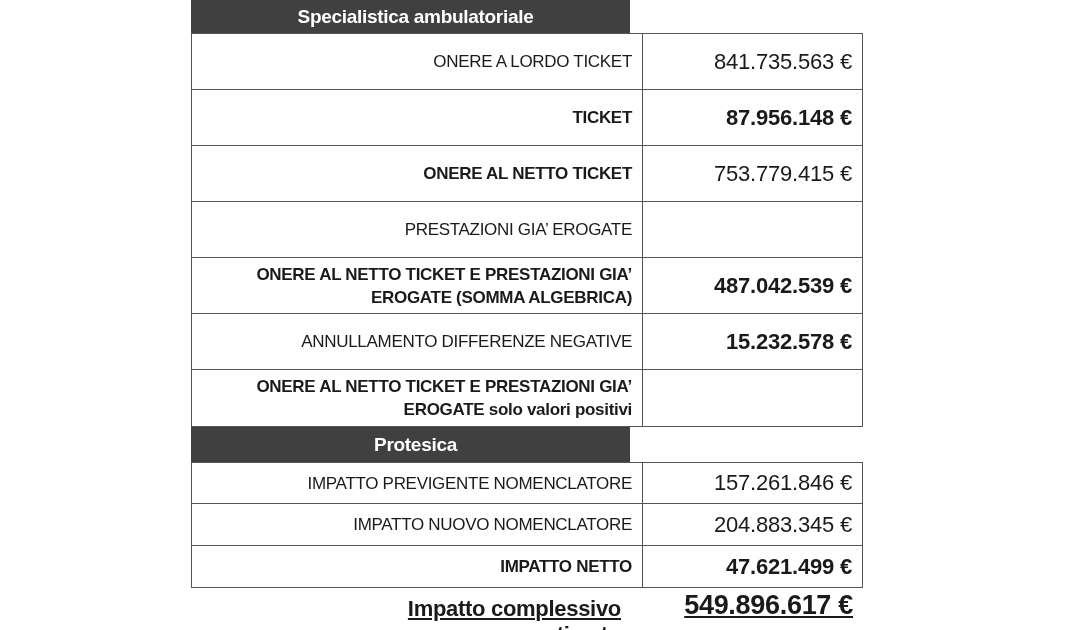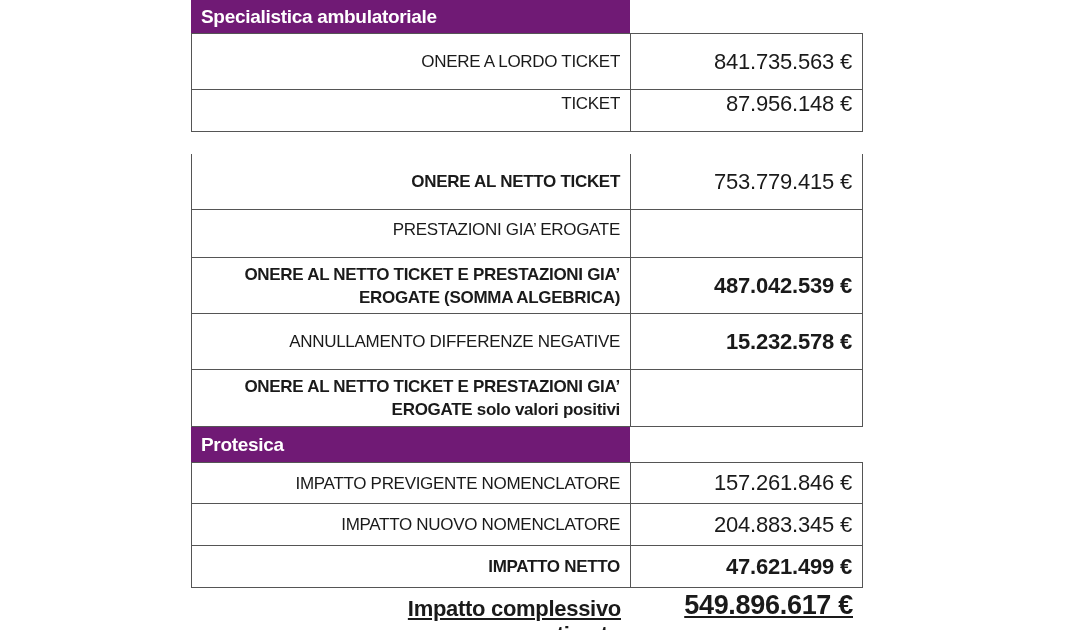--- a/index.html
+++ b/index.html
@@ -2,29 +2,29 @@
 <html><head>
   <meta charset="utf-8">
   <style>
     html, body { margin: 0; padding: 0; }
     body {
       width: 1080px; height: 630px; background: #ffffff; position: relative; overflow: hidden;
       font-family: "Liberation Sans", sans-serif; color: #1a1a1a;
     }
     .section-header {
       position: absolute; left: 191px; width: 439px;
-      background: #701a75; color: #ffffff; font-weight: bold;
+      background: #404040; color: #ffffff; font-weight: bold;
       box-sizing: border-box; padding-left: 10px;
-      display: flex; align-items: center;
+      display: flex; align-items: center; justify-content: center;
     }
     .section-header span { font-size: 19px; letter-spacing: -0.3px; }
     .row {
       position: absolute; left: 191px; width: 672px;
       display: flex; box-sizing: border-box;
-      border: 1.5px solid #555; border-top: none;
+      border: 1.5px solid #555; border-top: none; padding-left: 12px;
     }
     .row.first { border-top: 1.5px solid #555; }
     .cell-label {
       width: 439px; box-sizing: border-box; border-right: 1.5px solid #555;
       display: flex; align-items: center; justify-content: flex-end;
       text-align: right; padding-right: 10px; font-size: 17px; line-height: 23px;
       letter-spacing: -0.3px;
     }
     .cell-value {
       flex: 1; display: flex; align-items: center; justify-content: flex-end;
@@ -49,29 +49,29 @@
   </div>
 
   <div class="row first" style="top:33px;height:57px;">
     <div class="cell-label">
         <span>ONERE A LORDO TICKET</span>
       </div>
     <div class="cell-value">
         <span>841.735.563 €</span>
       </div>
   </div>
-  <div class="row" style="top:76px;height:56px;">
+  <div class="row" style="top:90px;height:56px;font-weight:bold;">
     <div class="cell-label">
         <span>TICKET</span>
       </div>
     <div class="cell-value">
         <span>87.956.148 €</span>
       </div>
   </div>
-  <div class="row" style="top:154px;height:56px;">
+  <div class="row" style="top:146px;height:56px;">
     <div class="cell-label bold">
         <span>ONERE AL NETTO TICKET</span>
       </div>
     <div class="cell-value">
         <span>753.779.415 €</span>
       </div>
   </div>
   <div class="row" style="top:202px;height:56px;">
     <div class="cell-label">
         <span>PRESTAZIONI GIA’ EROGATE</span>

